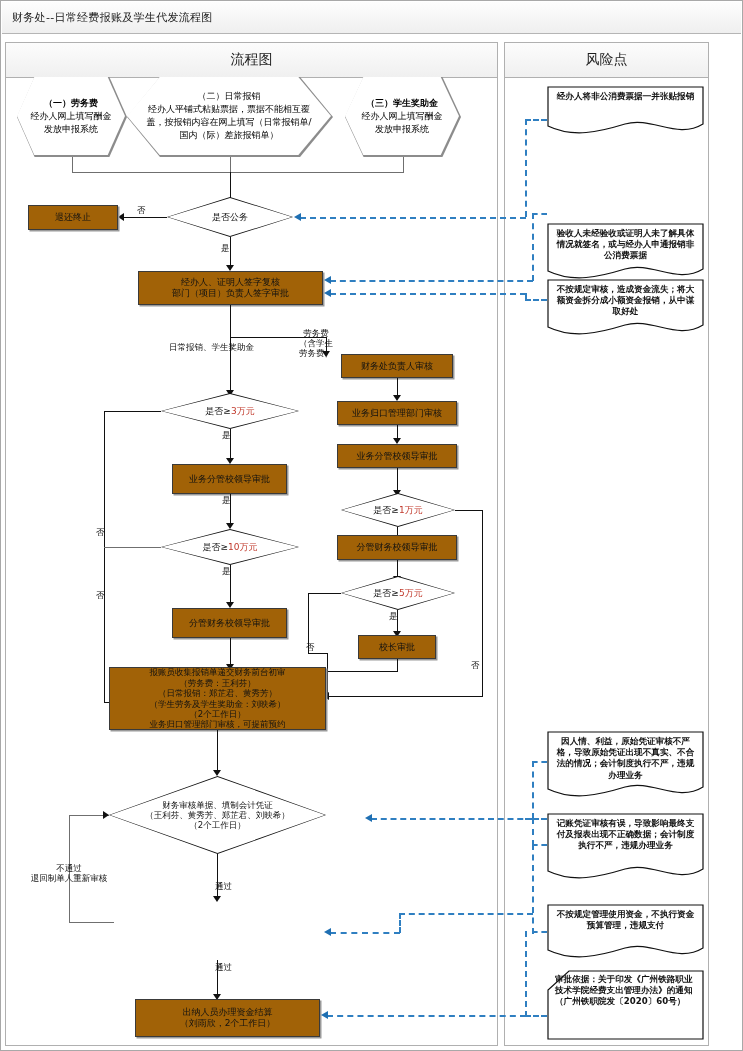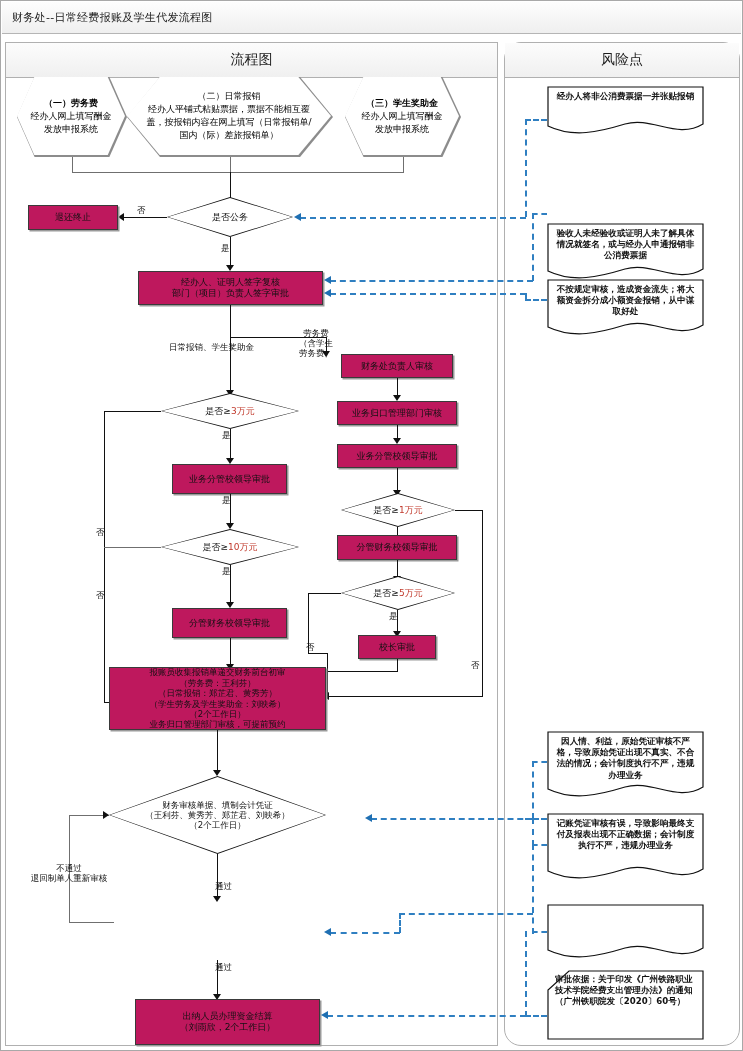--- a/index.html
+++ b/index.html
@@ -8,29 +8,29 @@
 
   
   #titlebar{position:absolute;left:1px;top:1px;width:739px;height:32px;
     background:linear-gradient(#fdfdfd,#efefef);border-bottom:1px solid #b5b5b5;
     display:flex;align-items:center;padding-left:10px;box-sizing:border-box;}
   #titlebar .t{font-size:11px;color:#1b1b1b;letter-spacing:.3px;}
 
   
   .panel{position:absolute;box-sizing:border-box;border:1px solid #b0b0b0;background:#fff;}
   #panel-flow{left:4px;top:41px;width:493px;height:1004px;}
-  #panel-risk{left:503px;top:41px;width:236px;height:1004px;border-radius:17px;}
+  #panel-risk{left:503px;top:41px;width:205px;height:1004px;}
   .panel-head{height:34px;border-bottom:1px solid #b0b0b0;
     background:linear-gradient(#fcfcfc,#f0f0f0);display:flex;align-items:center;justify-content:center;}
   .panel-head span{font-size:14px;color:#1d1d1d;}
 
   
   .node{position:absolute;box-sizing:border-box;display:flex;align-items:center;
     justify-content:center;text-align:center;color:#111;line-height:1.22;}
-  .rect{border:1px solid #3a3a3a;background:#be185d;box-shadow:1.5px 1.5px 0 0 #9a9a9a;}
+  .rect{border:1px solid #3a3a3a;background:#a16207;box-shadow:1.5px 1.5px 0 0 #9a9a9a;}
   .f9{font-size:9px;} .f85{font-size:8.5px;}
   .hexwrap{position:absolute;}
   .hexwrap .hexbg{position:absolute;inset:0;background:#8c8c8c;
      clip-path:polygon(16% 0,84% 0,100% 50%,84% 100%,16% 100%,0 50%);}
   .hexwrap .hexfg{position:absolute;left:0;top:0;right:2px;bottom:2px;background:#fff;
      clip-path:polygon(16% 0,84% 0,100% 50%,84% 100%,16% 100%,0 50%);
      display:flex;align-items:center;justify-content:center;text-align:center;}
 
   
   .dia{position:absolute;}
@@ -309,21 +309,21 @@
 
   <div class="lbl" style="left:214px;top:881px;">通过</div>
   <div class="ln lnv" style="left:216px;top:853px;height:45px;"></div>
   <div class="arrow ad" style="left:212px;top:895px;"></div>
 
 
   <div class="lbl" style="left:214px;top:962px;">通过</div>
   <div class="ln lnv" style="left:216px;top:959px;height:37px;"></div>
   <div class="arrow ad" style="left:212px;top:993px;"></div>
 
-  <div class="node rect" style="left:134px;top:998px;width:185px;height:46px;flex-direction:column;">
+  <div class="node rect" style="left:134px;top:998px;width:185px;height:38px;flex-direction:column;">
     <div class="f9">出纳人员办理资金结算</div>
     <div class="f9">（刘雨欣，2个工作日）</div>
   </div>
 
   <div class="note" style="left:546px;top:85px;width:157px;height:50px;">
     <svg width="157" height="50">
       <path d="M1,1 H156 V38 C130,54 105,30 78,38 C52,46 26,52 1,40 Z" fill="#fff" stroke="#111" stroke-width="1.2"></path>
     </svg>
     <div class="ntext">经办人将非公消费票据一并张贴报销</div>
   </div>
@@ -353,20 +353,21 @@
     <svg width="157" height="70">
       <path d="M1,1 H156 V56 C130,72 105,48 78,56 C52,64 26,70 1,58 Z" fill="#fff" stroke="#111" stroke-width="1.2"></path>
     </svg>
     <div class="ntext">记账凭证审核有误，导致影响最终支付及报表出现不正确数据；会计制度执行不严，违规办理业务</div>
   </div>
 
   <div class="note" style="left:546px;top:903px;width:157px;height:58px;">
     <svg width="157" height="58">
       <path d="M1,1 H156 V44 C130,60 105,36 78,44 C52,52 26,58 1,46 Z" fill="#fff" stroke="#111" stroke-width="1.2"></path>
     </svg>
+    <div class="ntext">不按规定管理使用资金，不执行资金预算管理，违规支付</div>
   </div>
 
   <div class="note" style="left:546px;top:969px;width:157px;height:70px;">
     <svg width="157" height="70">
       <path d="M22,1 H156 V69 H1 V20 Z" fill="#fff" stroke="#111" stroke-width="1.2"></path>
     </svg>
     <div class="ntext lft" style="left:8px;right:5px;top:4px;">审批依据：关于印发《广州铁路职业技术学院经费支出管理办法》的通知（广州铁职院发〔2020〕60号）</div>
   </div>
 
   <div class="bl blh" style="left:524px;top:118px;width:22px;"></div>

